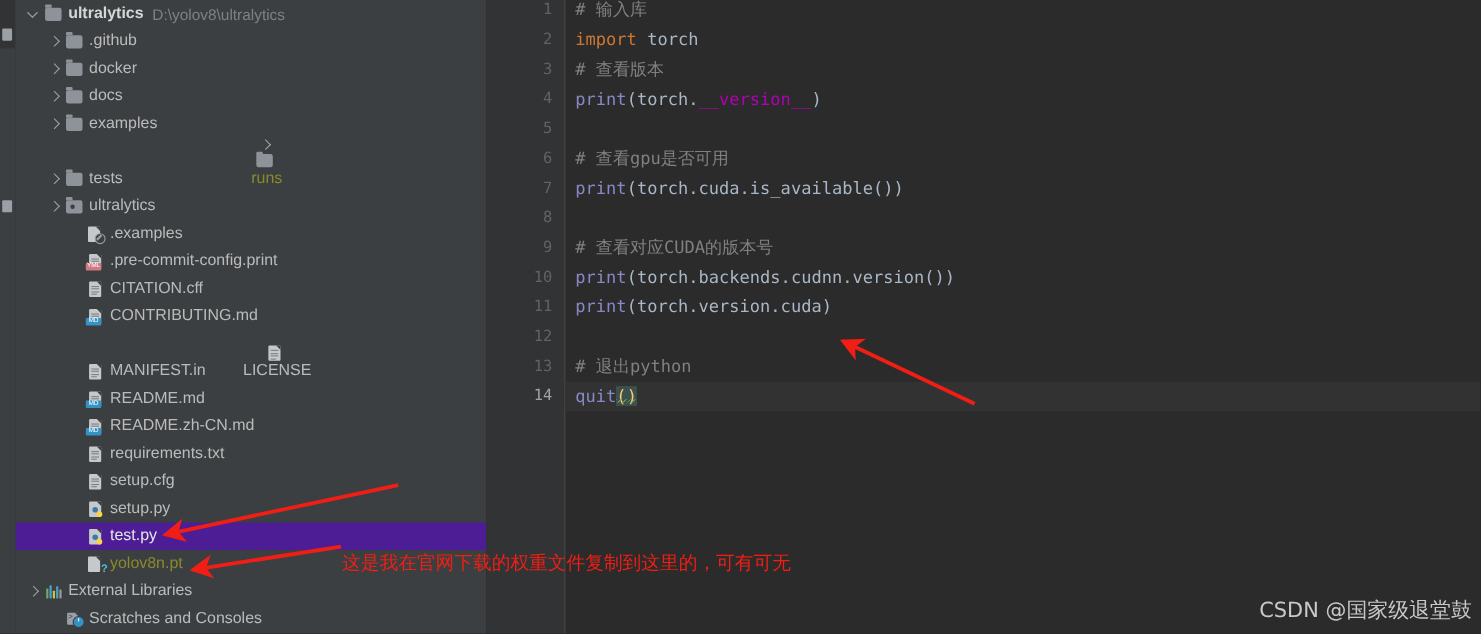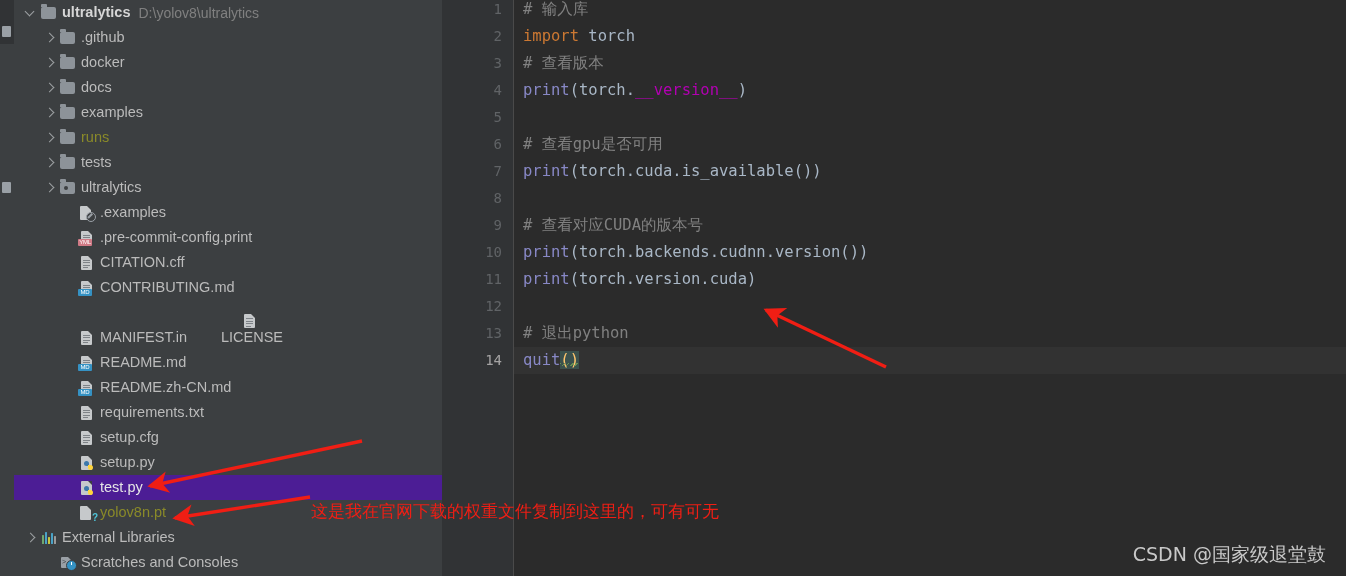--- a/index.html
+++ b/index.html
@@ -136,21 +136,21 @@
     opacity:.9;
   }
 
   
   .anno{position:absolute;left:0;top:0;width:1346px;height:576px;pointer-events:none;}
   .redtext{
     position:absolute;color:#f01e14;font-size:17px;
     font-family:"DejaVu Sans","Liberation Sans",sans-serif;white-space:nowrap;
   }
   .watermark{
-    position:absolute;right:20px;bottom:8px;color:#c9c9c9;font-size:19px;
+    position:absolute;right:8px;bottom:8px;color:#c9c9c9;font-size:19px;
     font-family:"DejaVu Sans","Liberation Sans",sans-serif;white-space:nowrap;
   }
 </style>
 </head>
 <body>
 
 <div id="root">
 
   <div class="toolstrip">
     <div class="seg" style="top:0;height:44px;"></div>
@@ -190,21 +190,21 @@
           </span>
           <span class="lbl">docs</span>
         </div>
         <div class="row" style="padding-left: 29px;">
           <span class="arrow closed"></span>
           <span class="ico">
             <span class="fold"></span>
           </span>
           <span class="lbl">examples</span>
         </div>
-        <div class="row" style="padding-left: 29px;">
+        <div class="row" style="padding-left: 29px; flex-direction: column;">
           <span class="arrow closed"></span>
           <span class="ico">
             <span class="fold"></span>
           </span>
           <span class="lbl" style="color: rgb(138, 138, 41);">runs</span>
         </div>
         <div class="row" style="padding-left: 29px;">
           <span class="arrow closed"></span>
           <span class="ico">
             <span class="fold"></span>

